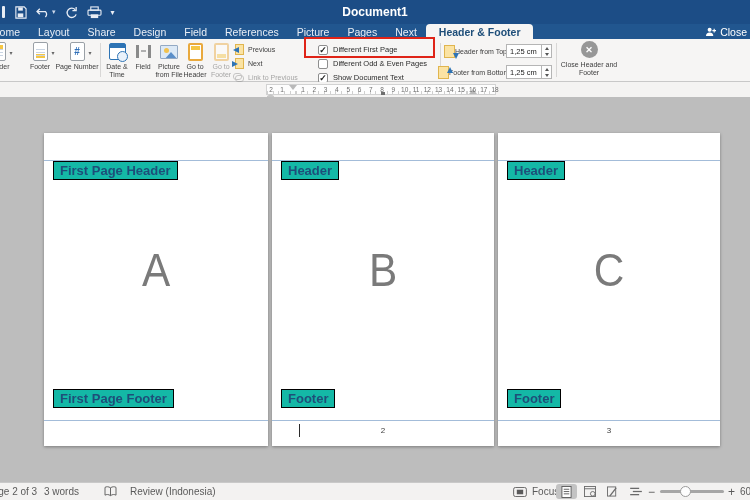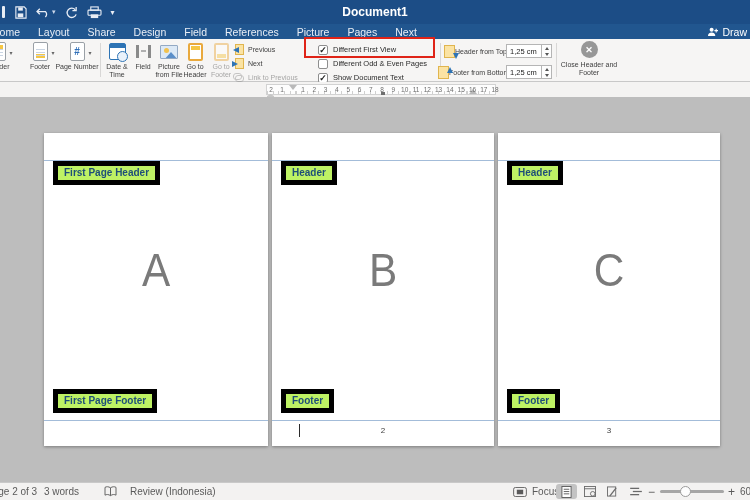--- a/index.html
+++ b/index.html
@@ -99,21 +99,21 @@
   .rmark-tab { position:absolute; left:114px; top:7px; width:4px; height:3px; background:#6e6e6e; }
 
   
   .docarea { position:absolute; left:0; top:97px; width:750px; height:385px; background:#bdbdbd; }
   .page { position:absolute; top:36px; height:313px; background:#ffffff; box-shadow:0 1px 3px rgba(0,0,0,0.35); }
   .page1 { left:44px; width:224px; }
   .page2 { left:272px; width:222px; }
   .page3 { left:498px; width:222px; }
   .hline { position:absolute; left:0; right:0; top:27px; border-top:1px solid #a3bcd9; }
   .fline { position:absolute; left:0; right:0; top:287px; border-top:1px solid #a3bcd9; }
-  .tag { position:absolute; left:9px; background:#bef264; border:5px solid #000000; color:#1e4e79; font-size:10px; font-weight:bold; padding:2px 6px 2px; line-height:1; white-space:nowrap; }
+  .tag { position:absolute; left:9px; background:#14b8a6; border:1px solid #000000; color:#1e4e79; font-size:13px; font-weight:bold; padding:2px 6px 2px; line-height:1; white-space:nowrap; }
   .htag { top:28px; }
   .ftag { top:256px; }
   .letter { position:absolute; left:0; right:0; top:113px; text-align:center; font-size:47px; line-height:47px; color:#7a7a7a; transform:scaleX(.9); }
   .fnum { position:absolute; left:0; right:0; top:293px; text-align:center; font-size:8px; color:#3c3c3c; }
   .cursor { position:absolute; left:27px; top:291px; width:1px; height:13px; background:#2b2b2b; }
 
   
   .statusbar { position:absolute; left:0; top:482px; width:750px; height:18px; background:#f3f2f1; border-top:1px solid #c9c9c9; font-size:10px; color:#5a5a5a; }
   .sb { position:absolute; top:0; height:17px; display:flex; align-items:center; white-space:nowrap; }
   .viewbtn { width:21px; height:15px; display:flex; align-items:center; justify-content:center; border-radius:3px; }
@@ -165,27 +165,28 @@
   <div class="tabrow">
     <span class="tab clipped">Home</span>
     <span class="tab">Layout</span>
     <span class="tab">Share</span>
     <span class="tab">Design</span>
     <span class="tab">Field</span>
     <span class="tab">References</span>
     <span class="tab">Picture</span>
     <span class="tab">Pages</span>
     <span class="tab">Next</span>
+    <span class="tab active">Header &amp; Footer</span>
     <span class="share">
       <svg width="12" height="10" viewBox="0 0 13 11">
           <circle cx="5" cy="3" r="2.2" fill="#fff"></circle>
           <path d="M1 10 a4 4 0 0 1 8 0z" fill="#fff"></path>
           <path d="M10 2 v4 M8 4 h4" stroke="#fff" stroke-width="1.2"></path>
         </svg>
-      <span>Draw</span>
+      <span>Close</span>
     </span>
   </div>
 
   <div class="ribbon">
 
     <div class="bigbtn" style="left:-21px;width:38px;">
       <span class="icwrap">
           <span class="doc-ic hdr"></span>
           <span class="dd">▾</span>
         </span>
@@ -259,21 +260,21 @@
     </div>
     <div class="smallrow disabled" style="left:233px;top:32px;">
       <span class="link-ic"></span>
       <span class="slbl">Link to Previous</span>
     </div>
 
     <div class="cbrow checked" style="top:4px;">
       <span class="cbbox">
           <span class="check">✓</span>
         </span>
-      <span class="cblabel">Different First View</span>
+      <span class="cblabel">Different First Page</span>
     </div>
     <div class="cbrow" style="top:18px;">
       <span class="cbbox"></span>
       <span class="cblabel">Different Odd &amp; Even Pages</span>
     </div>
     <div class="cbrow checked" style="top:32px;">
       <span class="cbbox">
           <span class="check">✓</span>
         </span>
       <span class="cblabel">Show Document Text</span>

